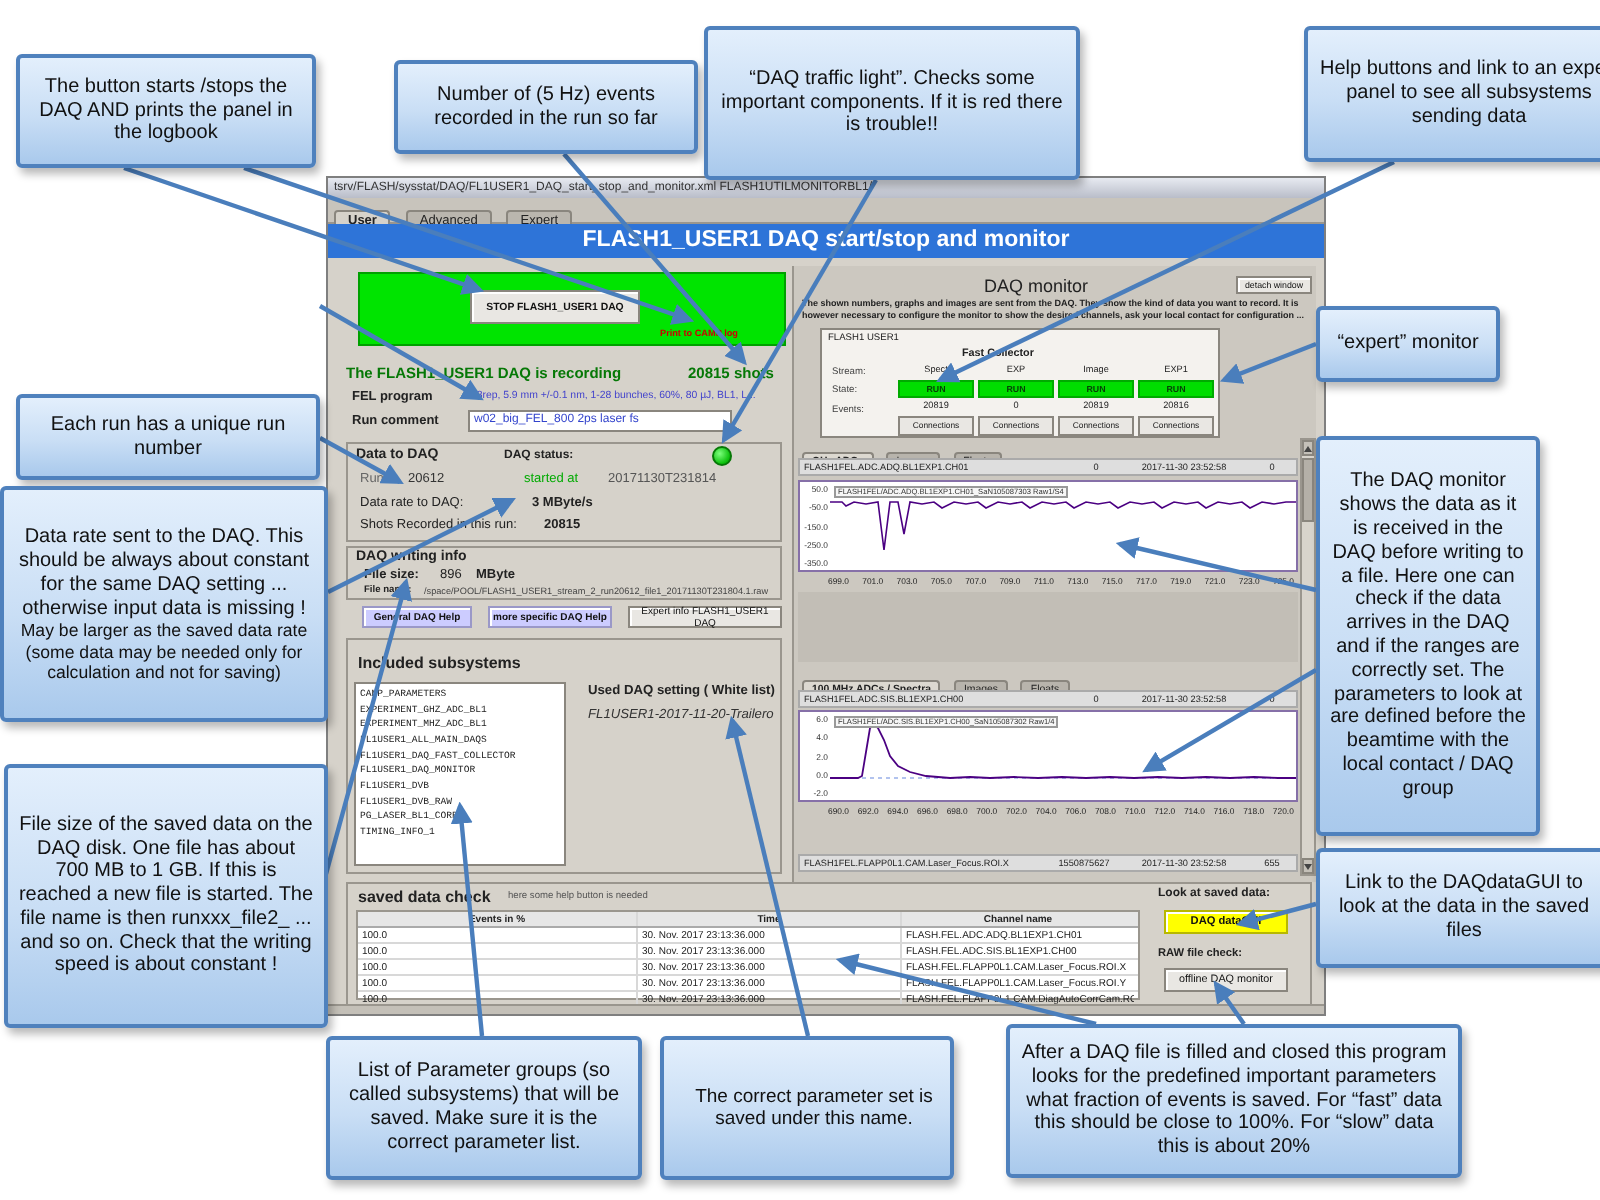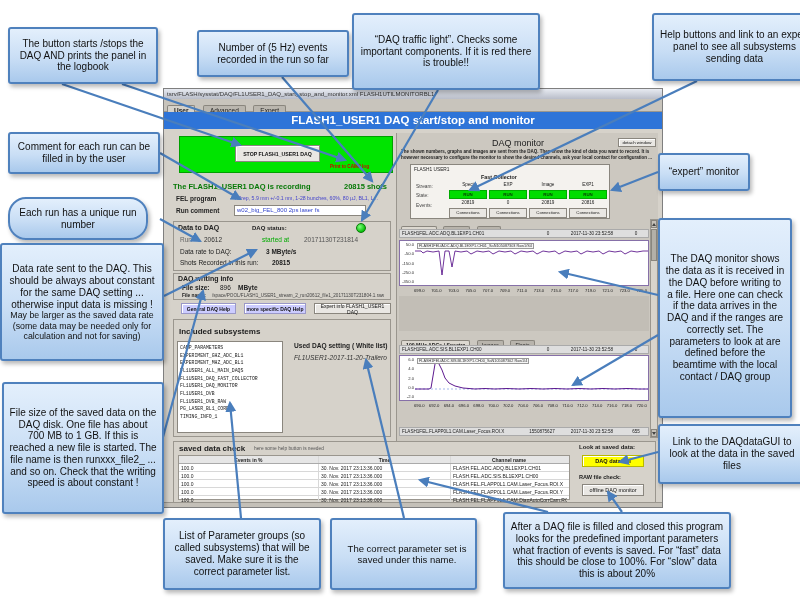--- a/index.html
+++ b/index.html
@@ -364,24 +364,21 @@
   </div>
   <div class="callout" style="left:197px;top:30px;width:152px;height:47px;">
     <span>Number of (5 Hz) events recorded in the run  so far</span>
   </div>
   <div class="callout" style="left:352px;top:13px;width:188px;height:77px;">
     <span>“DAQ traffic light”. Checks some important components.   If it is red there is trouble!!</span>
   </div>
   <div class="callout" style="left:652px;top:13px;width:165px;height:68px;">
     <span>Help buttons and link to an expert panel to see all subsystems  sending data</span>
   </div>
-  <div class="callout" style="left:8px;top:132px;width:152px;height:42px;">
-    <span>Comment for each run can be filled in by the user</span>
-  </div>
-  <div class="callout" style="left:8px;top:197px;width:140px;height:43px;border-radius:18px;">
+  <div class="callout" style="left:8px;top:197px;width:152px;height:43px;">
     <span>Each run has a unique  run number</span>
   </div>
   <div class="callout" style="left:0px;top:243px;width:164px;height:118px;">
     <span>Data rate sent to the DAQ. This should be always about constant for the same DAQ setting ... otherwise input data is missing !</span>
     <span class="sub" style="font-size:8.8px;">May be larger as the saved data rate (some data may be needed only for calculation and not for saving)</span>
   </div>
   <div class="callout" style="left:2px;top:382px;width:162px;height:132px;">
     <span>File size of the saved data on the DAQ disk. One file has about 700 MB to 1 GB. If this is reached a new file is started. The file name is then runxxx_file2_ ... and so on. Check that the writing speed is about constant !</span>
   </div>
   <div class="callout" style="left:163px;top:518px;width:158px;height:72px;">
@@ -389,20 +386,20 @@
   </div>
   <div class="callout" style="left:330px;top:518px;width:147px;height:72px;padding-left:12px;">
     <span style="font-size:9.5px;">The correct parameter set is saved under this name.</span>
   </div>
   <div class="callout" style="left:503px;top:512px;width:228px;height:77px;">
     <span>After a DAQ file is filled and closed this program looks for the predefined important parameters what fraction of events is saved. For “fast” data this should be close to 100%. For “slow” data this is about 20%</span>
   </div>
   <div class="callout" style="left:658px;top:153px;width:92px;height:38px;">
     <span>“expert” monitor</span>
   </div>
-  <div class="callout" style="left:658px;top:218px;width:134px;height:200px;">
+  <div class="callout" style="left:658px;top:218px;width:112px;height:200px;">
     <span>The DAQ monitor shows the data as it is received in the DAQ before writing to a file. Here one can check if the data arrives in the DAQ and if the ranges are correctly set. The parameters to look at are defined before the beamtime with the local contact / DAQ group</span>
   </div>
   <div class="callout" style="left:658px;top:424px;width:148px;height:60px;text-align:center;">
     <span>Link to the DAQdataGUI to look at the data in the saved files</span>
   </div>
 
 </div>
 
 </body></html>

